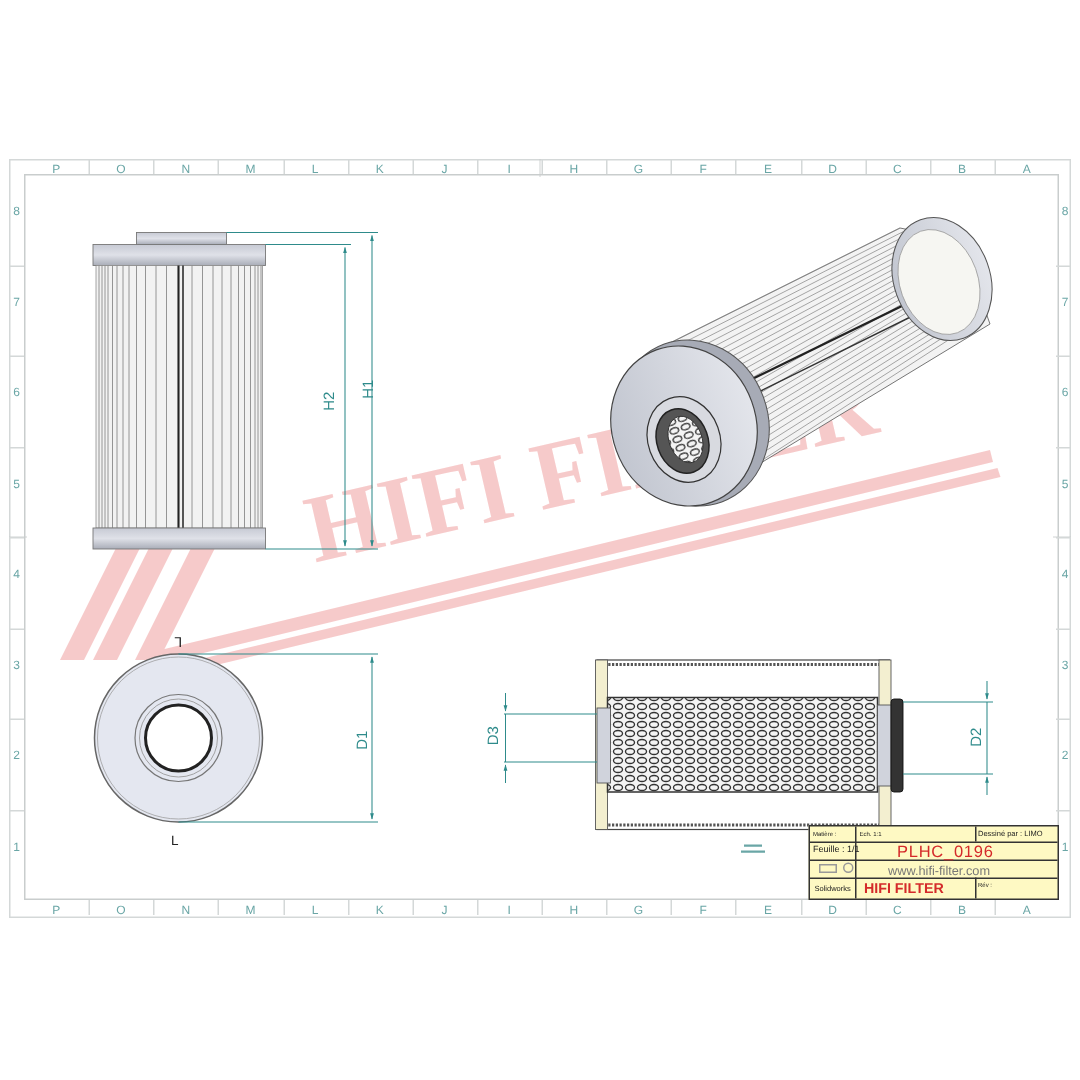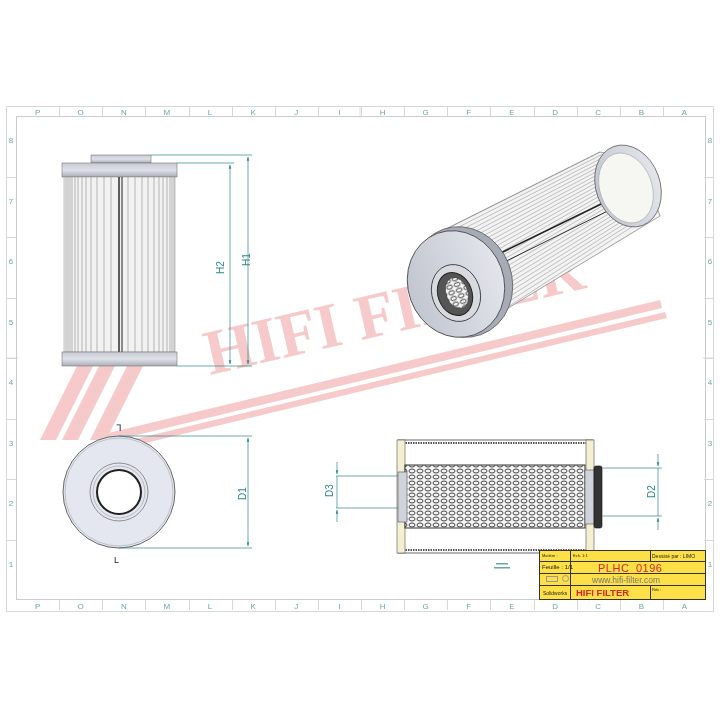--- a/index.html
+++ b/index.html
@@ -4,21 +4,21 @@
 <style>
   html,body{margin:0;padding:0;background:#fff;}
   body{width:720px;height:720px;position:relative;overflow:hidden;font-family:"Liberation Sans",sans-serif;}
   .sheet{position:absolute;left:6px;top:106px;width:708px;height:506px;border:1px solid #d4d8d8;box-sizing:border-box;}
   .inner{position:absolute;left:16px;top:116px;width:690px;height:484px;border:1px solid #c9cdcd;box-sizing:border-box;}
   .zone-h{position:absolute;font-size:8px;color:#6aa6a6;text-align:center;width:44px;}
   .zone-v{position:absolute;font-size:8px;color:#6aa6a6;width:10px;text-align:center;}
   .tick-h{position:absolute;width:1px;height:10px;background:#d4d8d8;}
   .tick-v{position:absolute;height:1px;width:10px;background:#d4d8d8;}
   svg{position:absolute;left:0;top:0;}
-  .tb{position:absolute;left:539px;top:550px;width:167px;height:50px;border:1px solid #333;box-sizing:border-box;background:#fde047;}
+  .tb{position:absolute;left:539px;top:550px;width:167px;height:50px;border:1px solid #333;box-sizing:border-box;background:#fef9c3;}
   .tb div{position:absolute;box-sizing:border-box;}
   .tb .lbl{font-size:4px;color:#222;}
   .tb .part{font-size:11px;color:#d42a2a;letter-spacing:0.5px;}
   .tb .web{font-size:8.5px;color:#777;}
   .tb .brand{font-size:9.5px;color:#d42a2a;font-weight:bold;}
   .dimlbl{position:absolute;font-size:10px;color:#2e8b8b;transform:rotate(-90deg);transform-origin:center;}
 </style>
 </head>
 <body>
 

